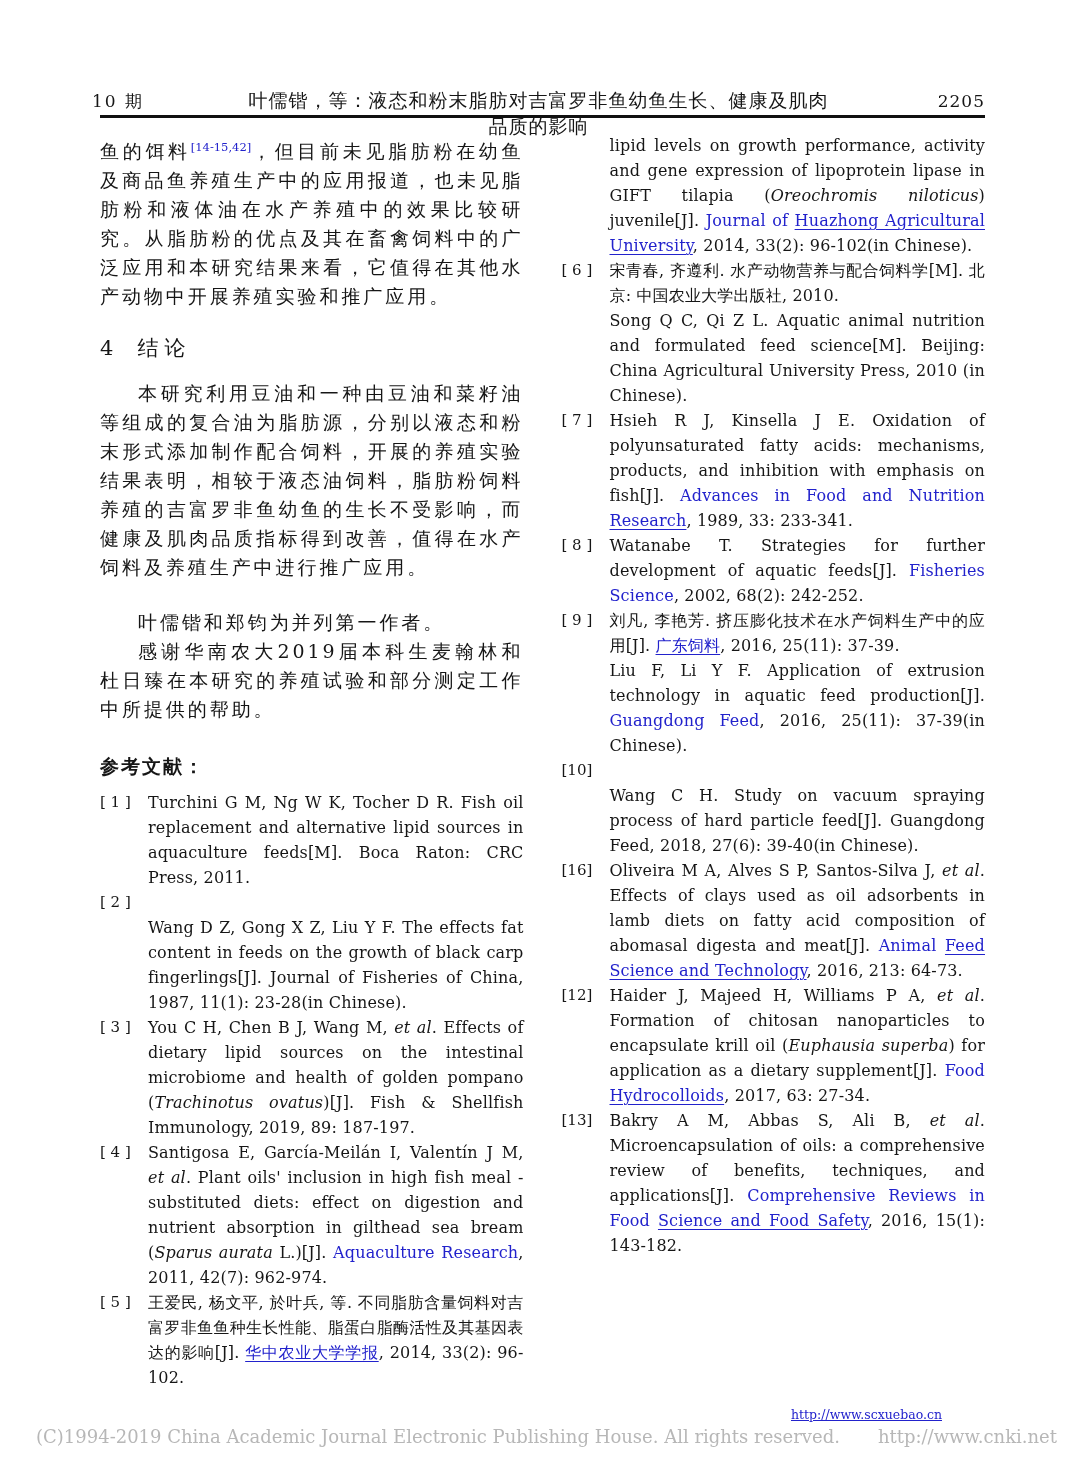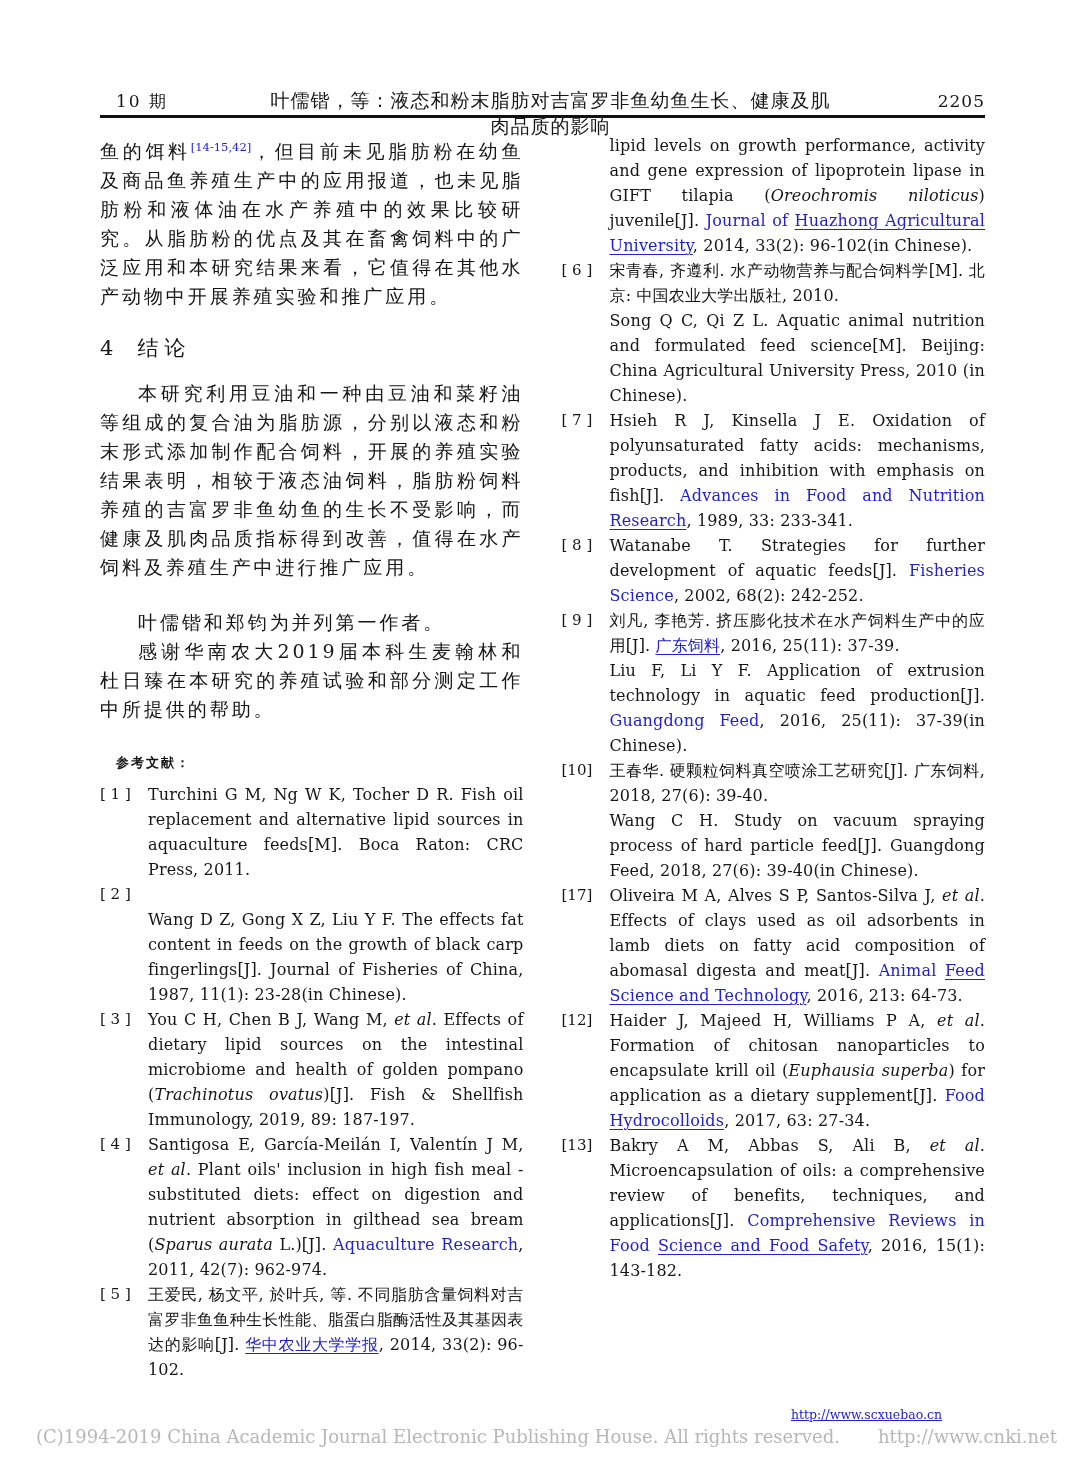--- a/index.html
+++ b/index.html
@@ -9,21 +9,21 @@
   }
   html,body{margin:0;padding:0;}
   body{
     width:1084px;height:1473px;position:relative;overflow:hidden;
     background:#ffffff;color:var(--ink);
     font-family:"DejaVu Serif","Liberation Serif",serif;
   }
   .page{position:absolute;inset:0;}
   
   .header{
-    position:absolute;top:88px;left:116px;right:99px;
+    position:absolute;top:88px;left:92px;right:99px;
     display:flex;align-items:baseline;font-size:17px;
   }
   .header .issue{width:150px;letter-spacing:2px;}
   .header .running-title{flex:1;text-align:center;font-size:19px;letter-spacing:1px;}
   .header .pageno{width:150px;text-align:right;letter-spacing:1px;}
   .rule{position:absolute;top:115px;left:100px;right:99px;height:3px;background:#101010;}
   
   .columns{
     position:absolute;top:133px;left:100px;right:99px;bottom:64px;
     display:flex;gap:38px;
@@ -37,21 +37,21 @@
   }
   .indent{text-indent:2em;}
   
   .sec-head{
     margin:23px 0 17px 0;font-size:21px;letter-spacing:0;
   }
   .sec-head .num{margin-right:24px;}
   .sec-head .ttl{letter-spacing:6px;}
   .note{margin-top:26px;}
   .refs-heading{
-    margin:30px 0 10px 16px;font-size:13px;font-weight:bold;letter-spacing:2px;
+    margin:30px 0 10px 0;font-size:19px;font-weight:bold;letter-spacing:2px;
   }
   
   .ref{
     display:flex;font-size:16px;line-height:25px;
   }
   .ref-label{flex:none;width:48px;font-size:15px;letter-spacing:0;}
   .ref-body{flex:1;min-width:0;text-align:justify;letter-spacing:0.01em;}
   .seg-i{font-style:italic;}
   .seg-a{color:var(--link);}
   .seg-au{color:var(--link);text-decoration:underline;text-underline-offset:3px;}
@@ -137,24 +137,24 @@
           <div class="ref">
             <div class="ref-label">[ 8 ]</div>
             <div class="ref-body"><span class="seg-t">Watanabe T. Strategies for further development of aquatic feeds[J]. </span><span class="seg-a">Fisheries Science</span><span class="seg-t">, 2002, 68(2): 242-252.</span></div>
           </div>
           <div class="ref">
             <div class="ref-label">[ 9 ]</div>
             <div class="ref-body"><span class="seg-t">刘凡, 李艳芳. 挤压膨化技术在水产饲料生产中的应用[J]. </span><span class="seg-au">广东饲料</span><span class="seg-t">, 2016, 25(11): 37-39.</span><br><span class="seg-t">Liu F, Li Y F. Application of extrusion technology in aquatic feed production[J]. </span><span class="seg-a">Guangdong Feed</span><span class="seg-t">, 2016, 25(11): 37-39(in Chinese).</span></div>
           </div>
           <div class="ref">
             <div class="ref-label">[10]</div>
-            <div class="ref-body"><span class="seg-t">王春华. 硬颗粒饲料真空喷涂工艺研究[J]. 广东饲料, 2018, 27(6): 39-40.</span><br><span class="seg-t">Wang C H. Study on vacuum spraying process of hard particle feed[J]. Guangdong Feed, 2018, 27(6): 39-40(in Chinese).</span></div>
+            <div class="ref-body"><br><span class="seg-t">Wang C H. Study on vacuum spraying process of hard particle feed[J]. Guangdong Feed, 2018, 27(6): 39-40(in Chinese).</span></div>
           </div>
           <div class="ref">
-            <div class="ref-label">[17]</div>
+            <div class="ref-label">[16]</div>
             <div class="ref-body"><span class="seg-t">Oliveira M A, Alves S P, Santos-Silva J, </span><span class="seg-i">et al</span><span class="seg-t">. Effects of clays used as oil adsorbents in lamb diets on fatty acid composition of abomasal digesta and meat[J]. </span><span class="seg-a">Animal </span><span class="seg-au">Feed Science and Technology</span><span class="seg-t">, 2016, 213: 64-73.</span></div>
           </div>
           <div class="ref">
             <div class="ref-label">[12]</div>
             <div class="ref-body"><span class="seg-t">Haider J, Majeed H, Williams P A, </span><span class="seg-i">et al</span><span class="seg-t">. Formation of chitosan nanoparticles to encapsulate krill oil (</span><span class="seg-i">Euphausia superba</span><span class="seg-t">) for application as a dietary supplement[J]. </span><span class="seg-a">Food </span><span class="seg-au">Hydrocolloids</span><span class="seg-t">, 2017, 63: 27-34.</span></div>
           </div>
           <div class="ref">
             <div class="ref-label">[13]</div>
             <div class="ref-body"><span class="seg-t">Bakry A M, Abbas S, Ali B, </span><span class="seg-i">et al</span><span class="seg-t">. Microencapsulation of oils: a comprehensive review of benefits, techniques, and applications[J]. </span><span class="seg-a">Comprehensive Reviews in Food </span><span class="seg-au">Science and Food Safety</span><span class="seg-t">, 2016, 15(1): 143-182.</span></div>
           </div>

